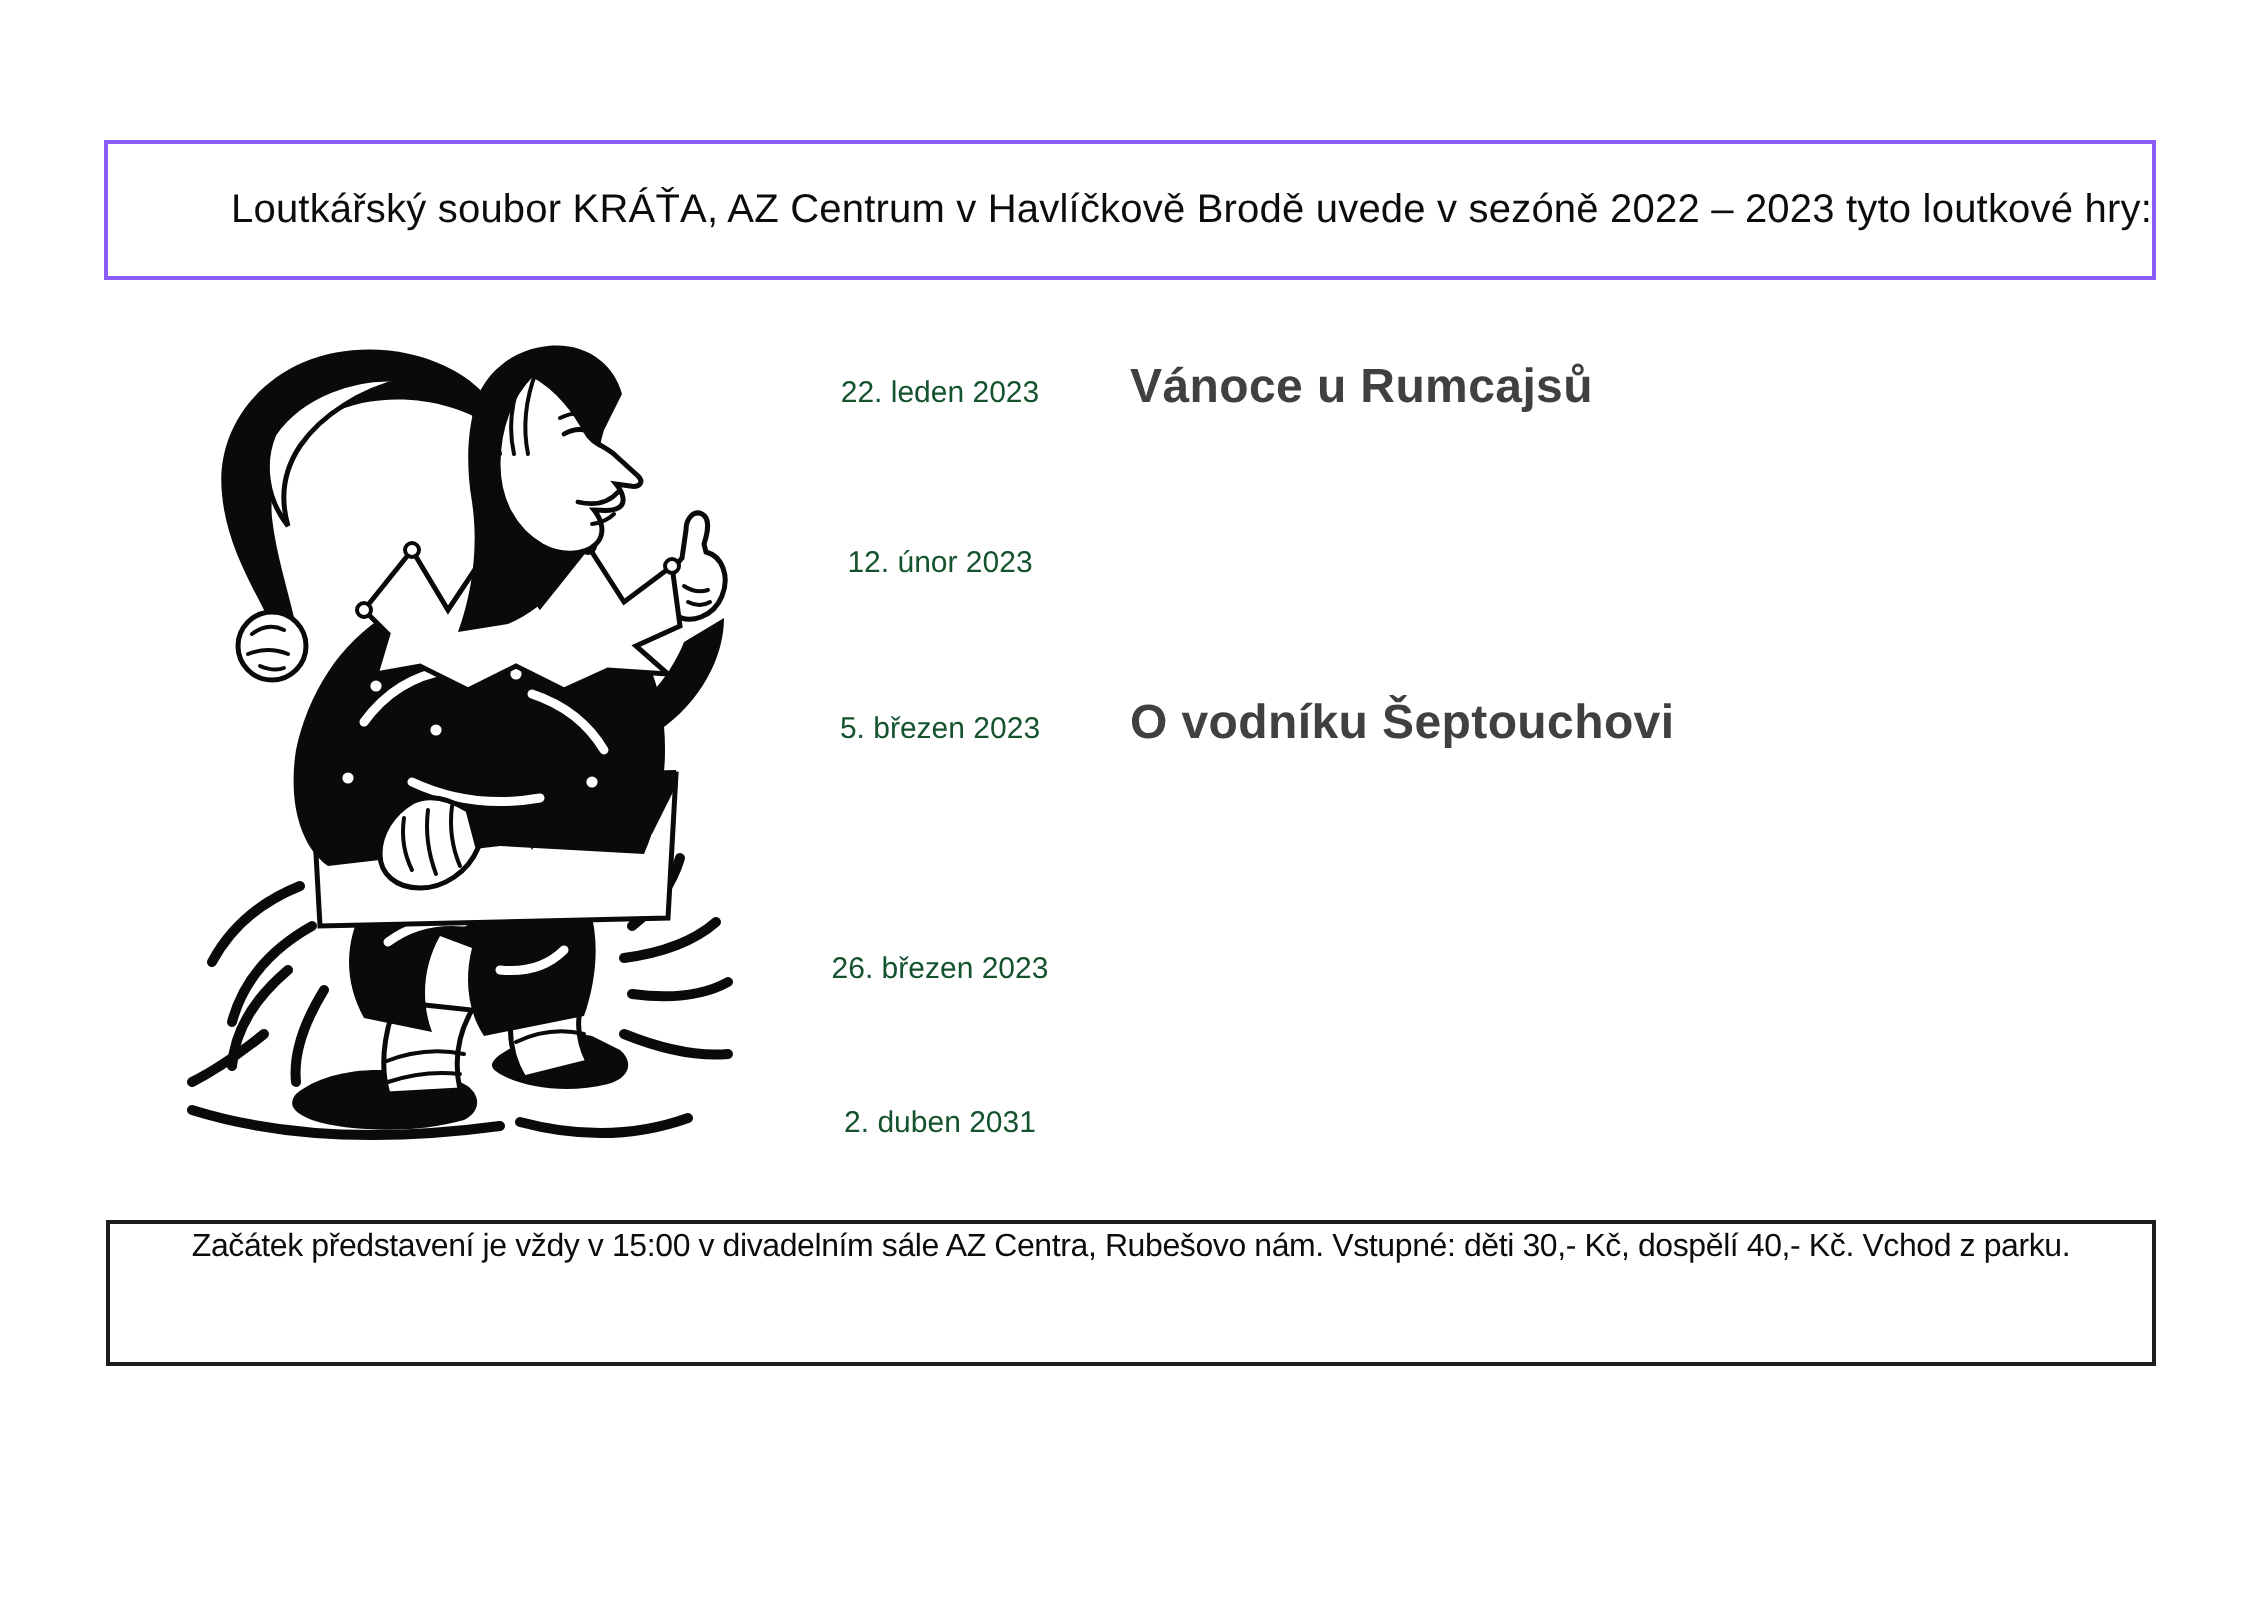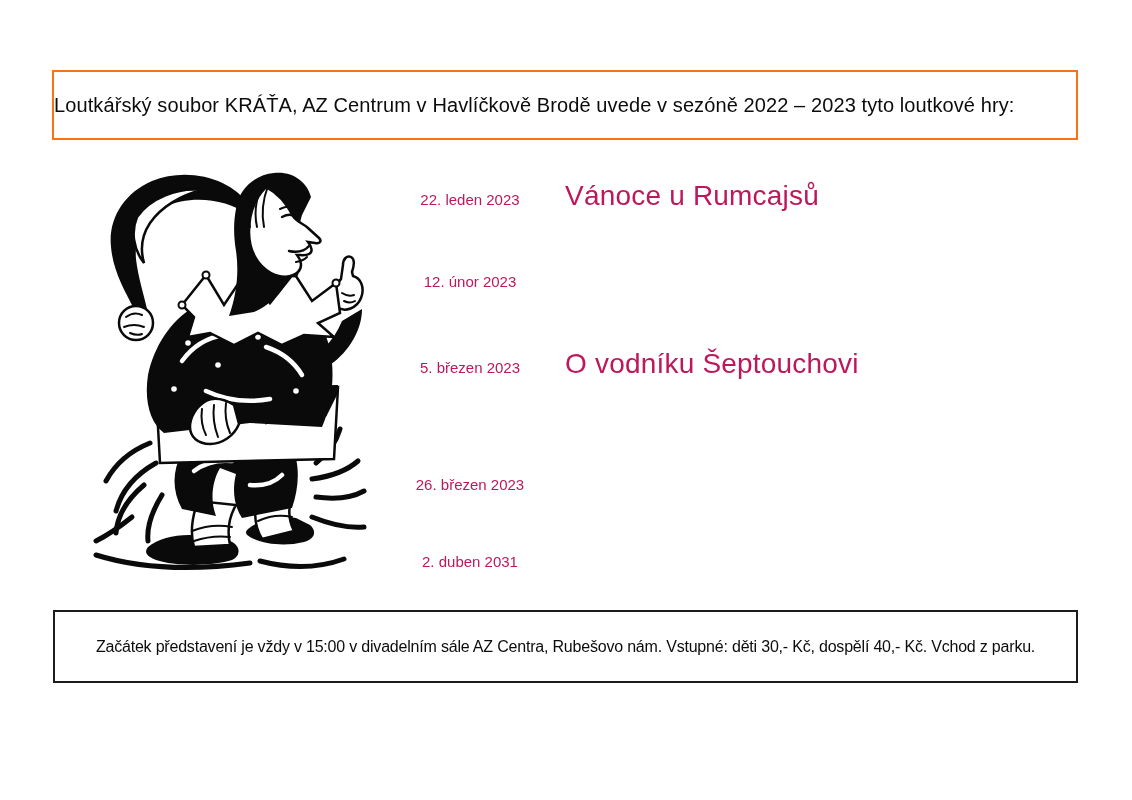--- a/index.html
+++ b/index.html
@@ -1,46 +1,46 @@
 <!DOCTYPE html>
 <html><head>
 <meta charset="utf-8">
 <style>
   html,body{margin:0;padding:0;background:#ffffff;}
   body{width:1132px;height:800px;font-family:"Liberation Sans",sans-serif;color:#0c0c0c;}
   .page{position:relative;width:1132px;height:800px;background:#ffffff;overflow:hidden;}
 
   .header-box{
     position:absolute;left:52px;top:70px;width:1026px;height:70px;
-    border:2px solid #f97316;box-sizing:border-box;
-    display:flex;align-items:center;justify-content:flex-start;
+    border:2px solid #8b5cf6;box-sizing:border-box;
+    display:flex;align-items:center;justify-content:flex-end;
   }
   .header-title{font-size:20px;letter-spacing:0.1px;white-space:nowrap;}
 
   .jester{position:absolute;left:90px;top:165px;width:280px;height:410px;}
   .jester .ink{fill:#0a0a0a;}
   .jester .wh{fill:#ffffff;stroke:#0a0a0a;stroke-width:2.5;}
   .jester .grass{fill:none;stroke:#0a0a0a;stroke-width:5;stroke-linecap:round;}
   .jester .hl{fill:none;stroke:#ffffff;stroke-width:4.5;stroke-linecap:round;}
   .jester .ln{fill:none;stroke:#0a0a0a;stroke-width:2;stroke-linecap:round;}
   .jester .ln2{fill:none;stroke:#0a0a0a;stroke-width:2.4;stroke-linecap:round;}
   .jester .dot{fill:#ffffff;}
   .jester .bdot{fill:#0a0a0a;}
   .jester .bell{fill:#ffffff;stroke:#0a0a0a;stroke-width:2;}
   .jester .sig{font-family:"Liberation Sans",sans-serif;font-size:15px;fill:#0a0a0a;}
 
   .schedule-row{position:absolute;left:395px;display:flex;align-items:baseline;}
-  .schedule-row .show-date{width:150px;text-align:center;font-size:15px;color:#be185d;}
-  .schedule-row .show-title{margin-left:20px;font-size:28px;font-weight:normal;color:#be185d;letter-spacing:0.2px;white-space:nowrap;}
+  .schedule-row .show-date{width:150px;text-align:center;font-size:15px;color:#14532d;}
+  .schedule-row .show-title{margin-left:20px;font-size:24px;font-weight:bold;color:#404040;letter-spacing:0.2px;white-space:nowrap;}
   .row-0{top:180px;} .row-1{top:273px;} .row-2{top:348px;} .row-3{top:460px;margin-top:16px;} .row-4{top:553px;}
 
   .footer-box{
     position:absolute;left:53px;top:610px;width:1025px;height:73px;
     border:2px solid #1c1c1c;box-sizing:border-box;
-    display:flex;flex-direction:row;align-items:center;justify-content:center;
+    display:flex;flex-direction:row;align-items:flex-start;justify-content:center;
     text-align:center;font-size:16px;line-height:23px;letter-spacing:-0.2px;
   }
 </style>
 </head>
 <body>
 
 <div class="page">
 
   <div class="header-box">
     <div class="header-title">Loutkářský soubor KRÁŤA, AZ Centrum v Havlíčkově Brodě uvede v sezóně 2022 – 2023 tyto loutkové hry:</div>

